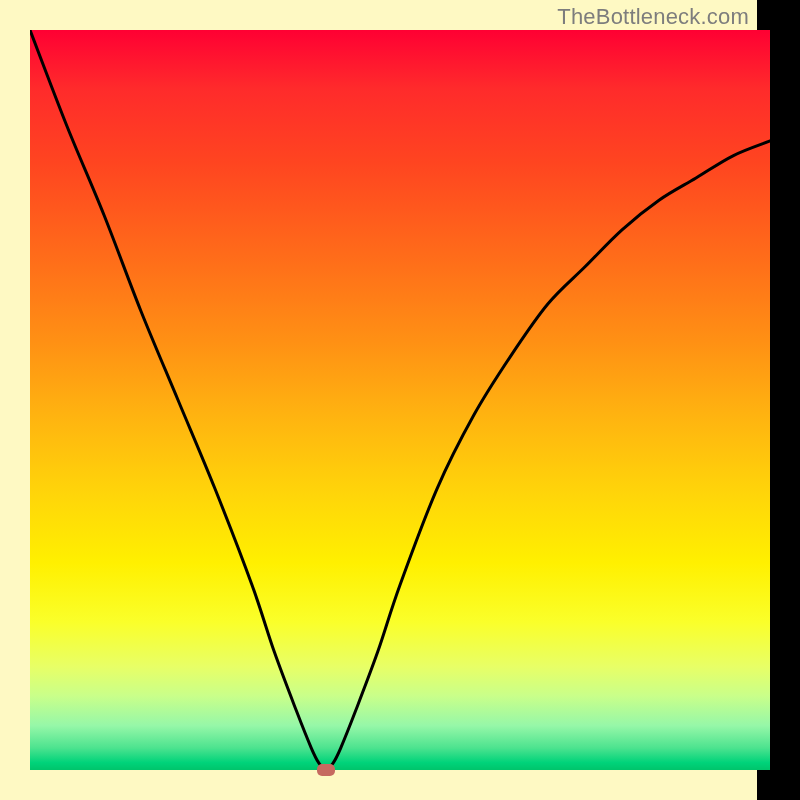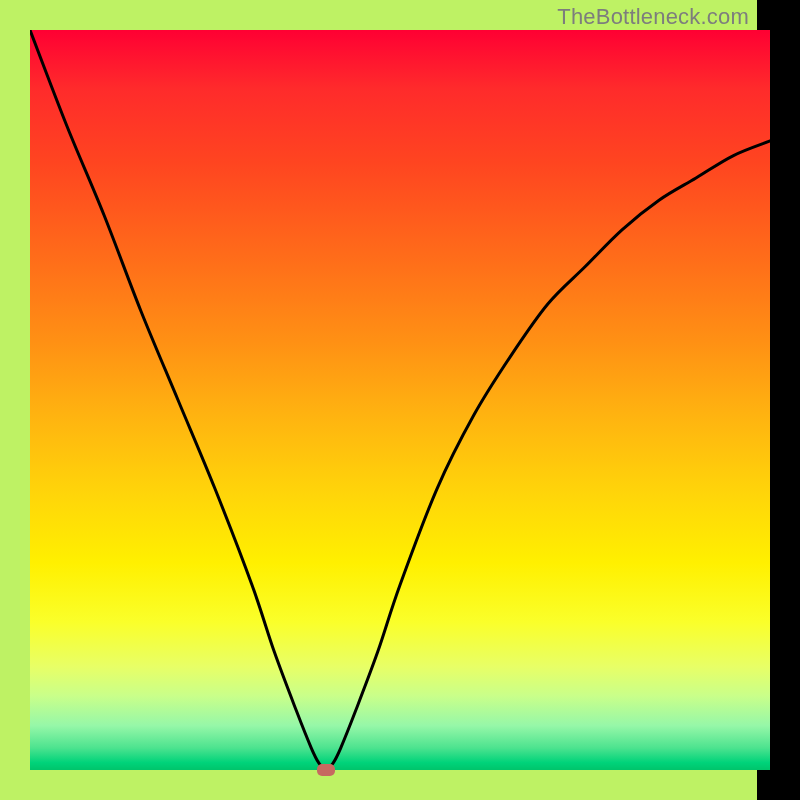--- a/index.html
+++ b/index.html
@@ -8,21 +8,21 @@
     width: 800px;
     height: 800px;
     background: #000;
     font-family: Arial, Helvetica, sans-serif;
     overflow: hidden;
   }
   .frame {
     position: relative;
     width: 757px;
     height: 800px;
-    background: #bef264;
+    background: #fef9c3;
   }
   .plot-area {
     position: absolute;
     left: 30px;
     top: 30px;
     width: 740px;
     height: 740px;
     
     background: linear-gradient(
       to bottom,

